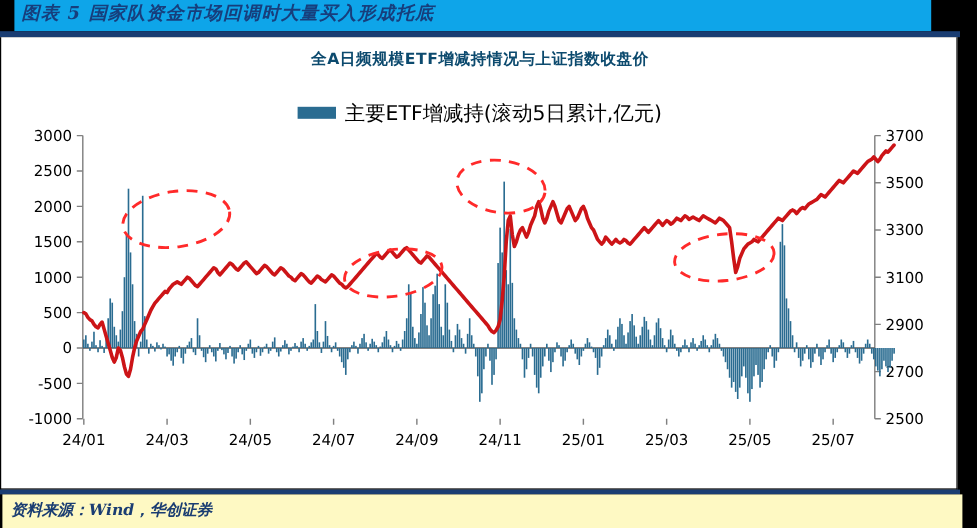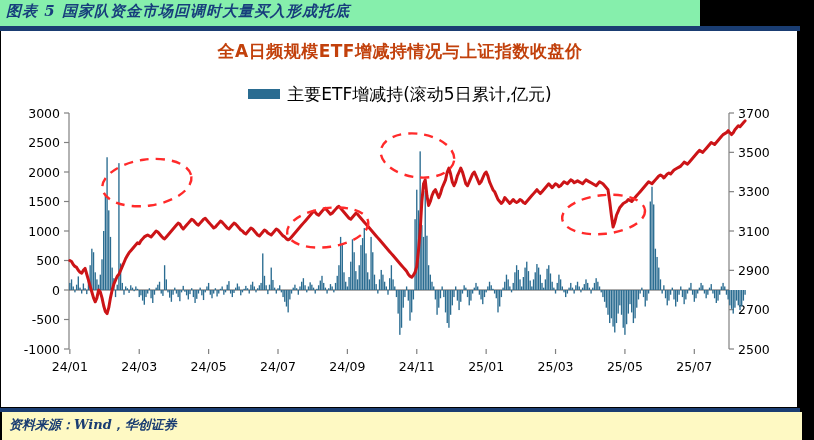--- a/index.html
+++ b/index.html
@@ -1,31 +1,31 @@
 <!DOCTYPE html>
 <html><head>
 <meta charset="utf-8">
 <style>
   html,body{margin:0;padding:0;background:#000;}
   body{width:814px;height:440px;overflow:hidden;font-family:"Liberation Sans","DejaVu Sans",sans-serif;}
   #root{position:relative;width:814px;height:440px;background:#000;}
 
   
-  .hdr{position:absolute;left:0;top:0;width:700px;height:26px;background:#86efac;}
+  .hdr{position:absolute;left:12px;top:0;width:764px;height:26px;background:#0ea5e9;}
   .hdr-title{position:absolute;left:6px;top:2px;font-size:15px;font-weight:bold;
              font-family:"DejaVu Serif","Liberation Serif",serif;color:#173E7C;
              letter-spacing:1px;white-space:nowrap;font-style:italic;}
   .hdr-rule{position:absolute;left:0;top:26px;width:800px;height:5px;background:#1A3D72;}
 
   
   .card{position:absolute;left:0;top:31px;width:798px;height:377px;background:#fff;
         border:1px solid #000;border-top:none;box-sizing:border-box;}
 
   .ctitle{position:absolute;left:0;top:9px;width:798px;text-align:center;
-          font-size:17px;font-weight:bold;color:#c2410c;
+          font-size:13px;font-weight:bold;color:#0c4a6e;
           font-family:"DejaVu Sans","Liberation Sans",sans-serif;letter-spacing:.5px;}
 
   
   .legend{position:absolute;left:0;top:54px;width:798px;height:18px;
           display:flex;justify-content:center;align-items:center;gap:68px;}
   .lg-item{display:flex;align-items:center;gap:7px;}
   .lg-sw-bar{width:32px;height:10px;background:#2A6C91;display:block;}
   .lg-sw-line{width:34px;height:4px;background:#CC1417;display:block;}
   .lg-txt{font-size:17px;color:#000;white-space:nowrap;
           font-family:"DejaVu Sans","Liberation Sans",sans-serif;}

